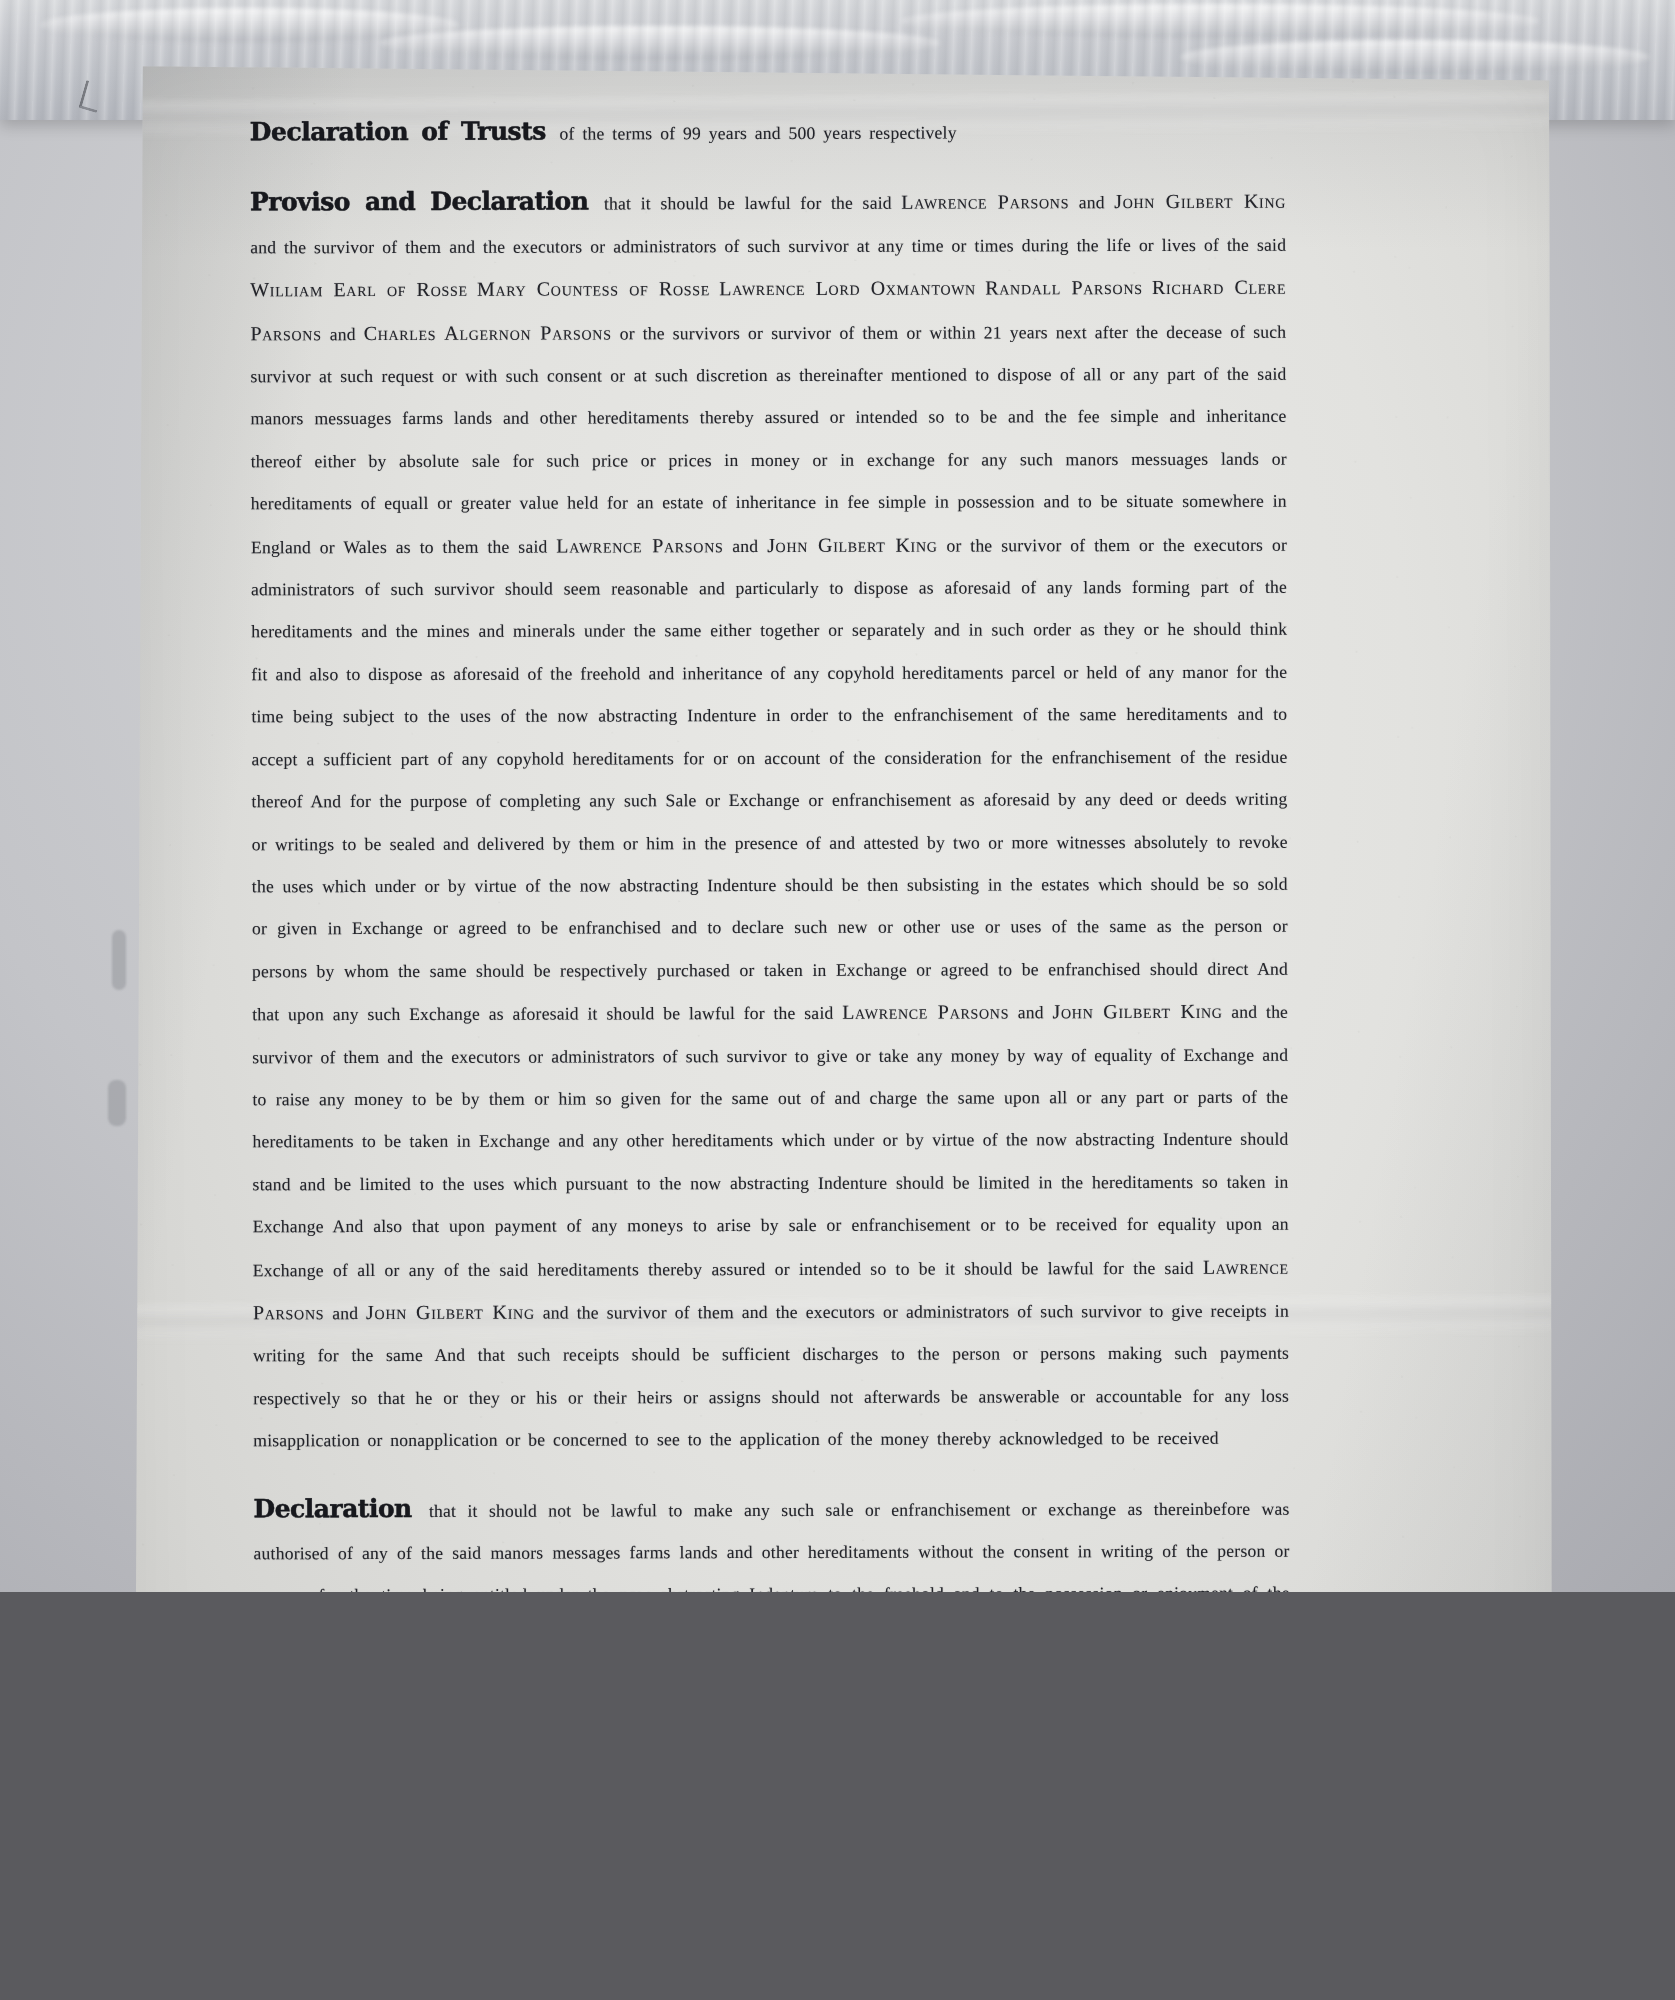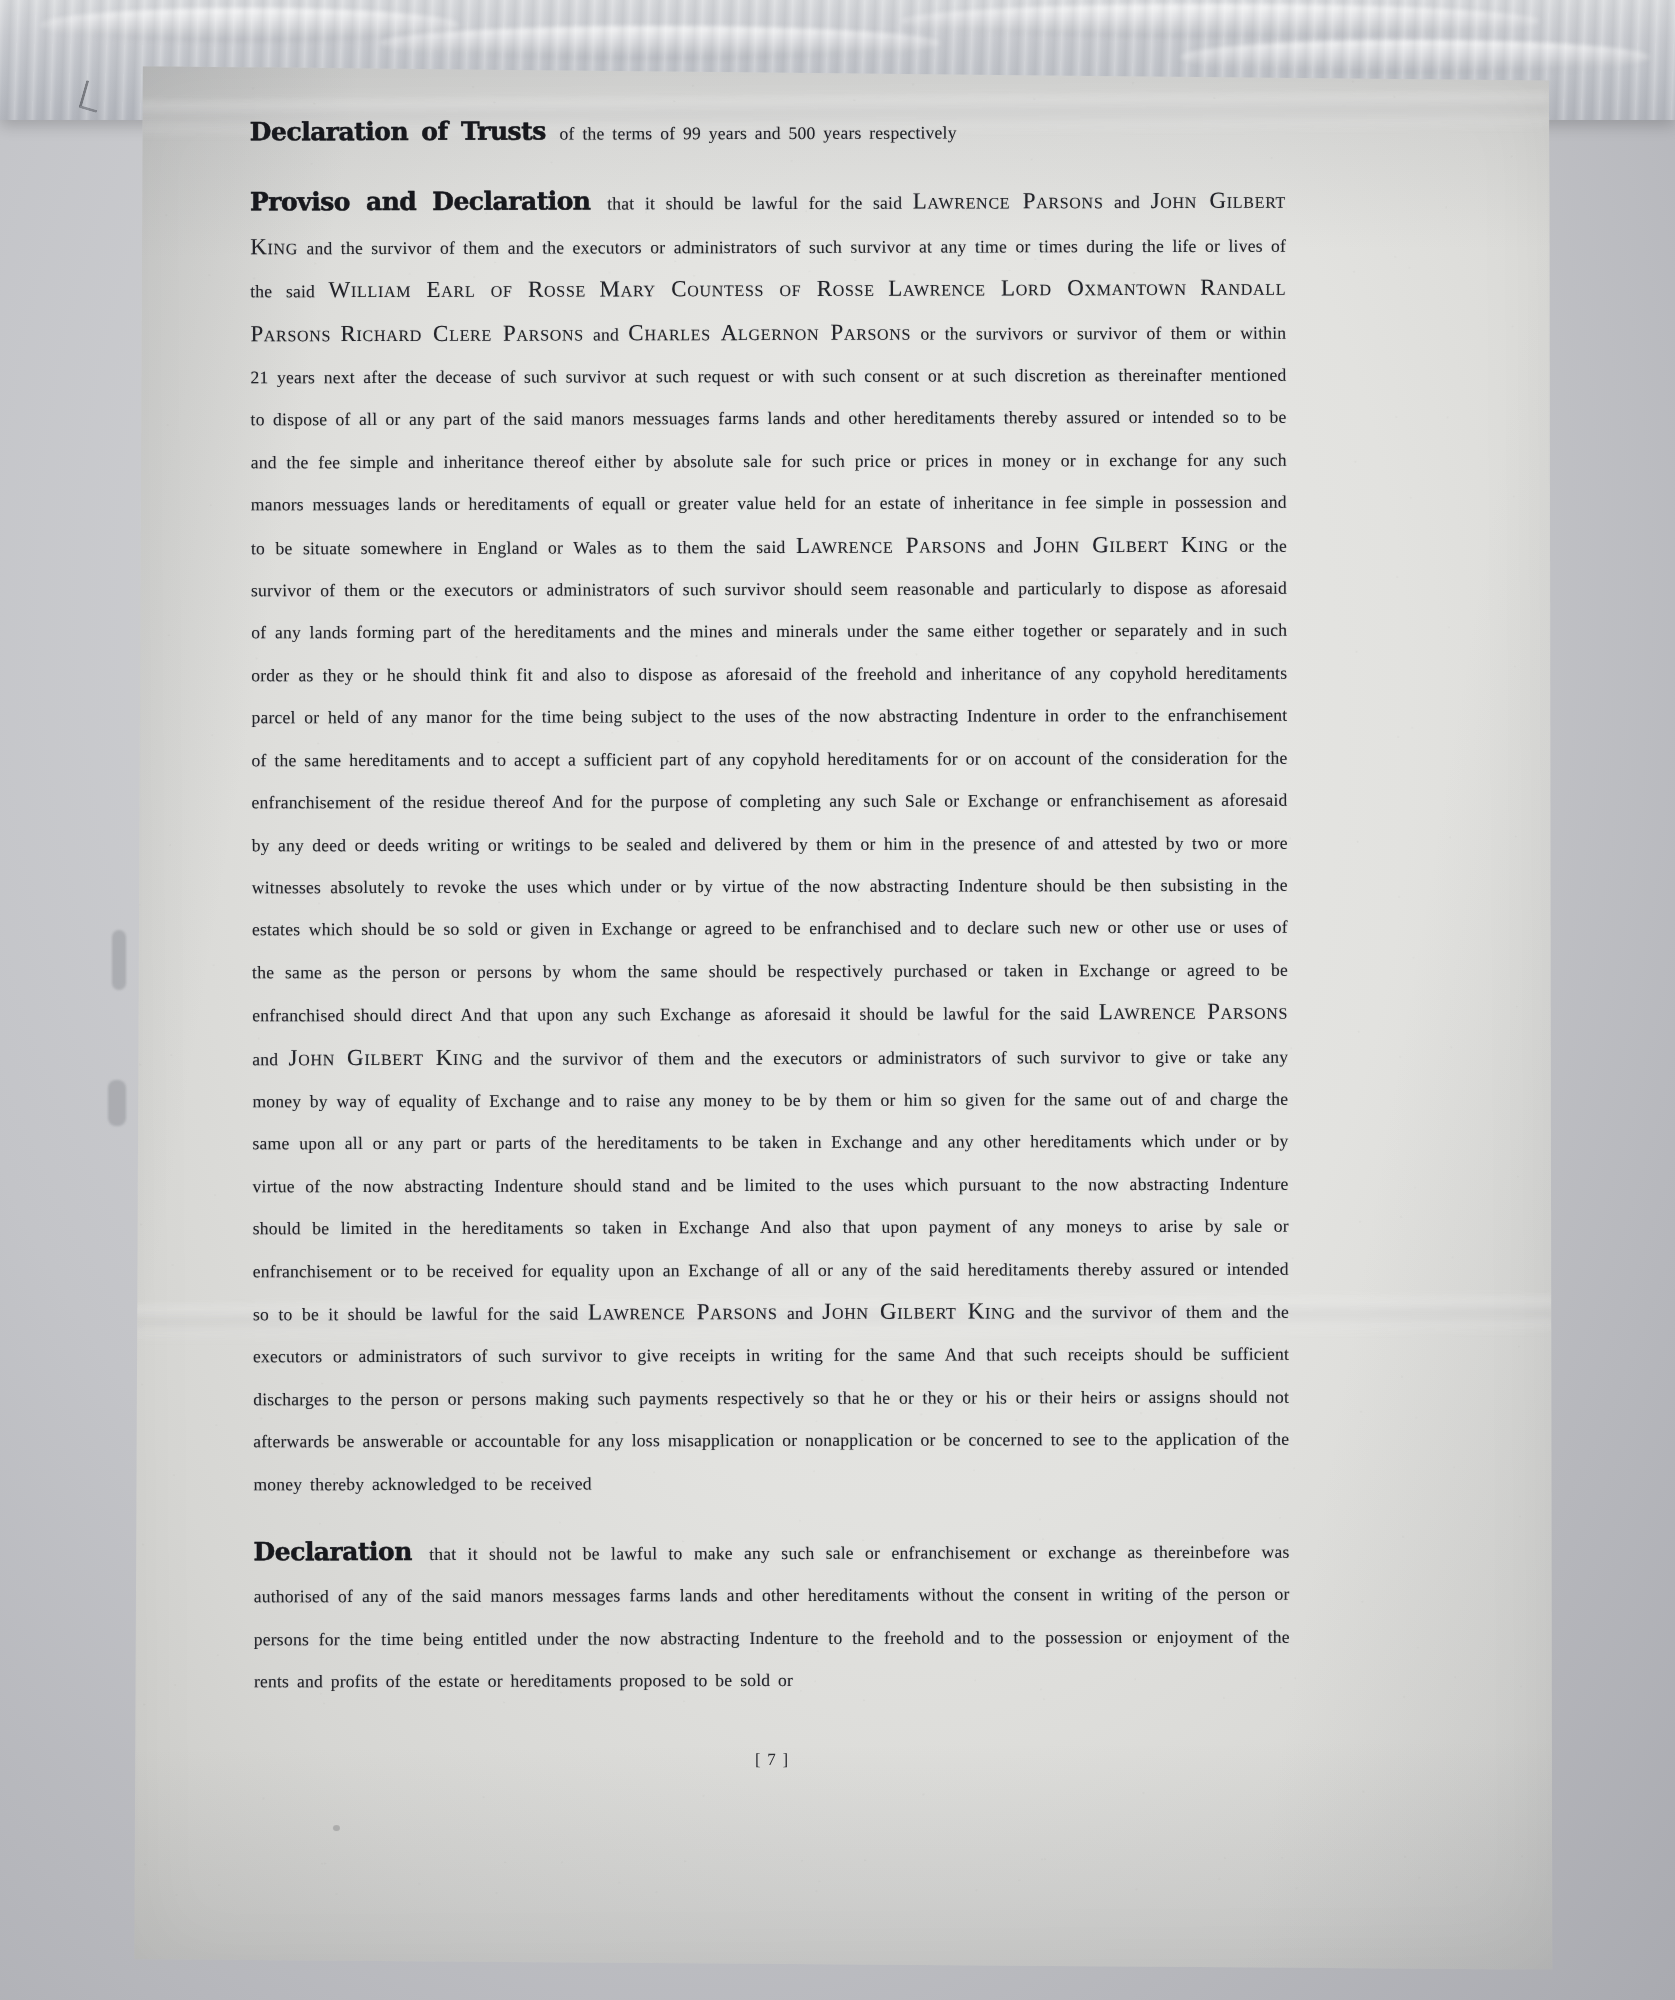--- a/index.html
+++ b/index.html
@@ -11,21 +11,21 @@
     width: 1675px;
     height: 2000px;
     overflow: hidden;
     font-family: "Liberation Serif", serif;
   }
 
   
   #photo {
     position: relative;
     width: 1675px;
-    height: 2000px;
+    height: 1592px;
     background:
       radial-gradient(ellipse at 40% 30%, #d7d8da 0%, #c3c4c8 55%, #a9aab0 100%);
     overflow: hidden;
   }
 
   
   .cloth {
     position: absolute;
     left: 0;
     top: 0;
@@ -131,21 +131,21 @@
     letter-spacing: -0.5px;
     word-spacing: 5px;
     color: #17181d;
     -webkit-text-stroke: 0.45px #17181d;
     font-style: normal;
     padding-right: 6px;
   }
   .smallcaps {
     font-variant: small-caps;
     letter-spacing: 0.7px;
-    font-size: 23px;
+    font-size: 20px;
   }
   .heading-line { }
 
   .folio {
     position: absolute;
     left: 0;
     top: 1640px;
     width: 1036px;
     text-align: center;
     color: #2a2b31;

